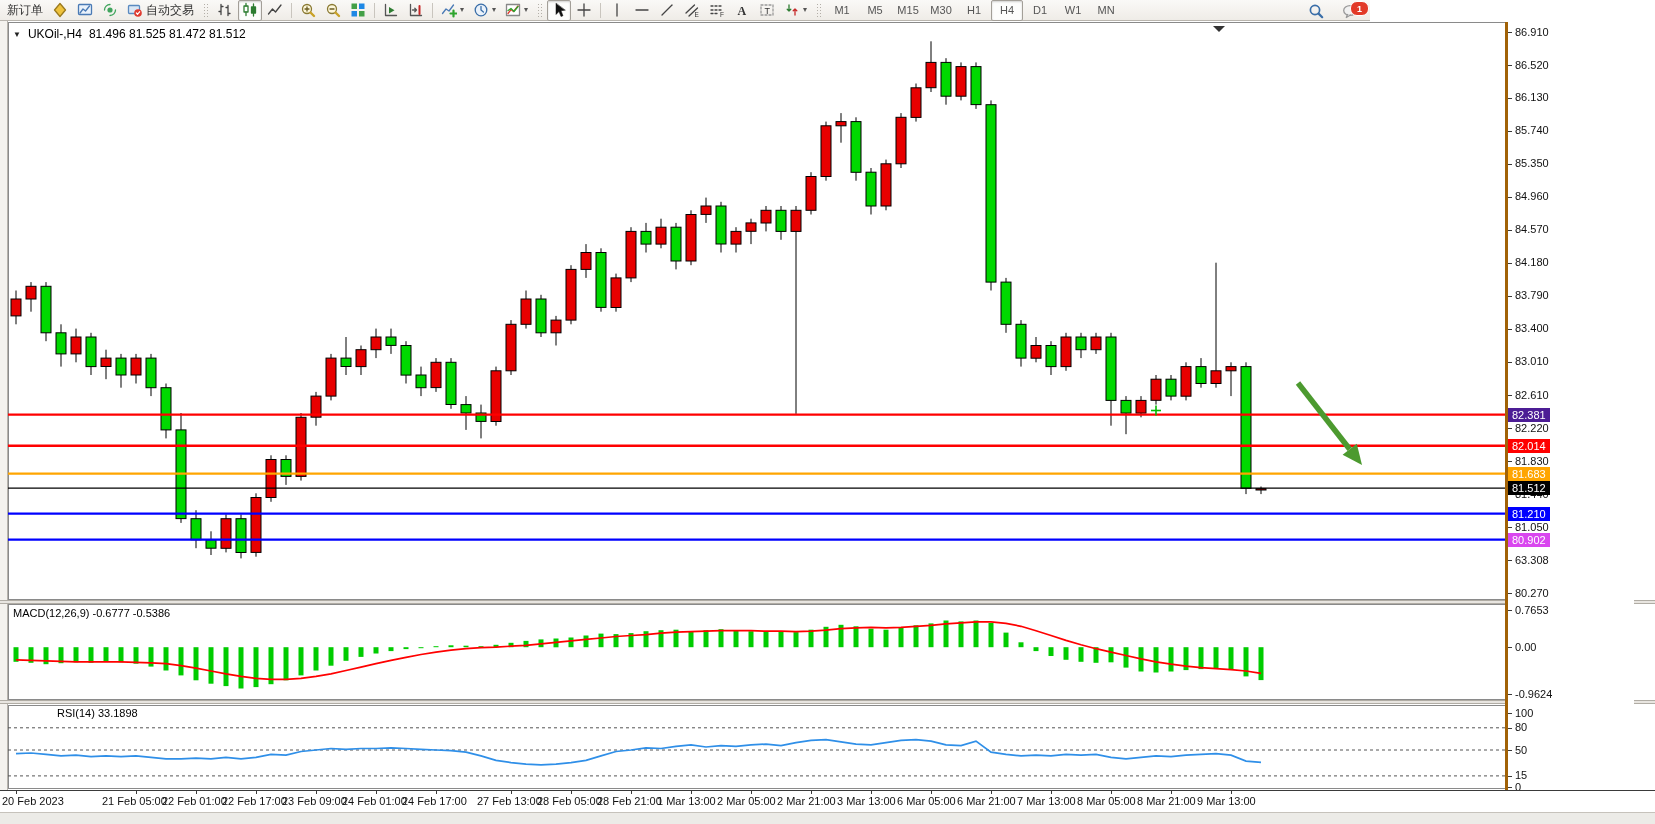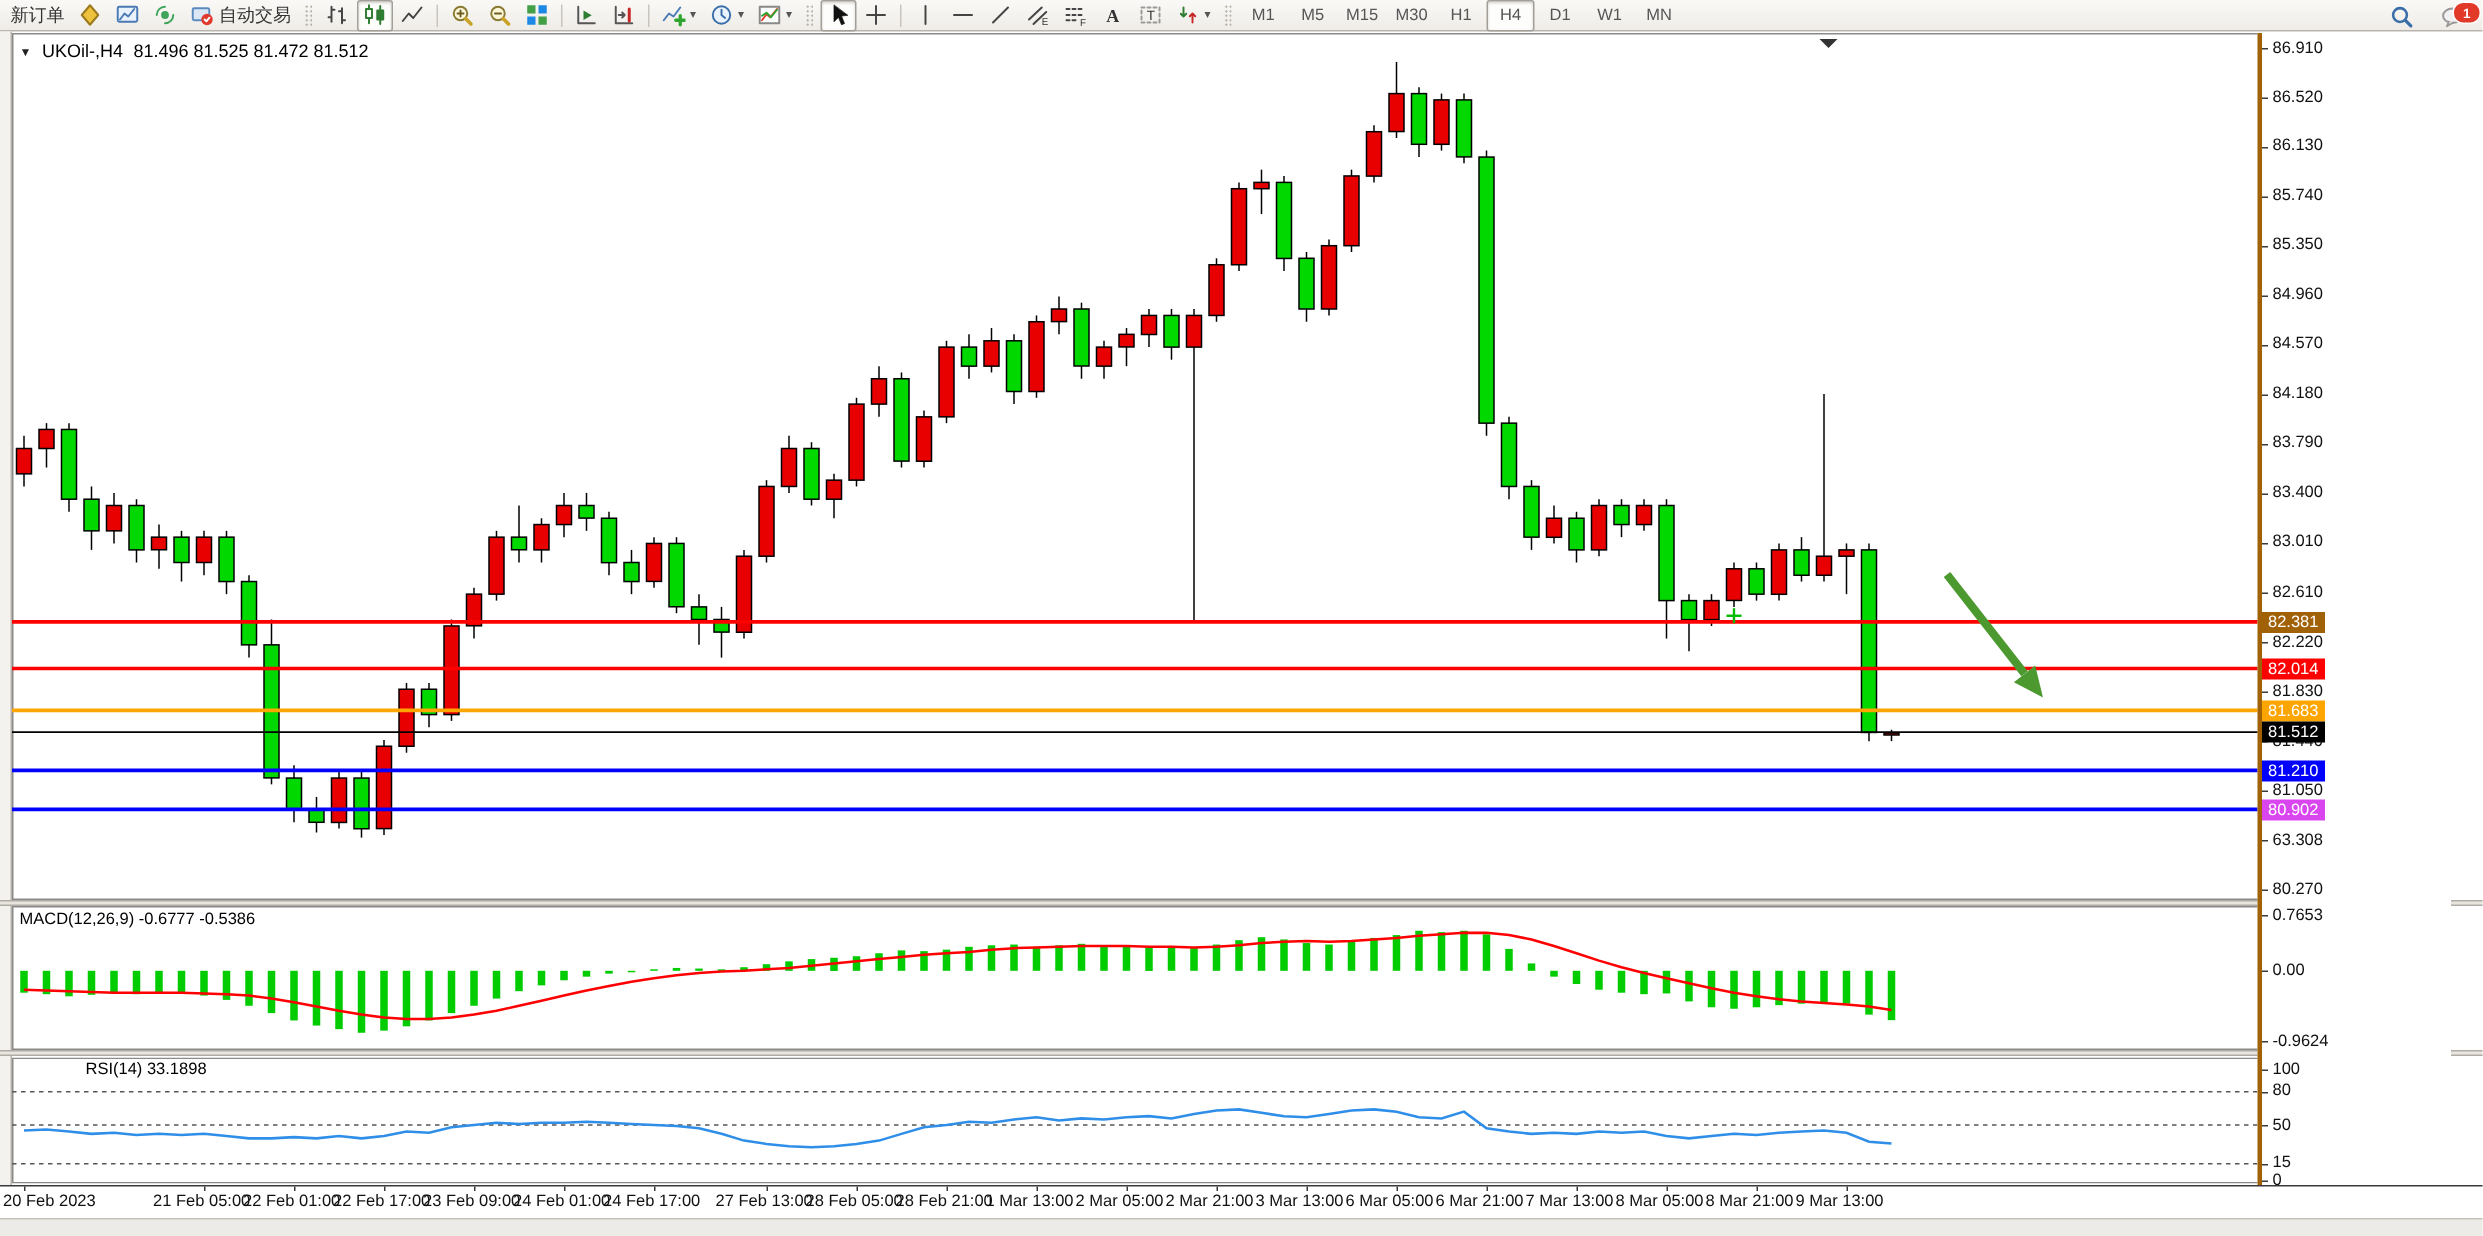--- a/index.html
+++ b/index.html
@@ -1,18 +1,18 @@
 <!DOCTYPE html>
 <html><head>
 <meta charset="utf-8">
 <style>
   html,body{margin:0;padding:0;}
   body{width:1655px;height:824px;position:relative;background:#fff;overflow:hidden;
        font-family:"Liberation Sans","DejaVu Sans",sans-serif;font-size:12px;color:#111;}
-  .toolbar{position:absolute;left:0;top:0;width:1655px;height:21px;
+  .toolbar{position:absolute;left:0;top:0;width:1370px;height:21px;
            background:linear-gradient(#faf9f7,#efece7);border-bottom:1px solid #b9b5ae;
            display:flex;padding:0 3px;gap:1px;box-sizing:border-box;}
   .tbtn{height:19px;display:inline-flex;align-items:center;gap:3px;padding:0 3px;
         border:1px solid transparent;border-radius:2px;font-size:12px;color:#333;cursor:default;}
   .tbtn.pressed{background:#fdfdfc;border-color:#a39f98;box-shadow:inset 0 1px 2px rgba(0,0,0,.18);}
   .tbtn svg{display:block;}
   .caret{font-size:8px;color:#555;line-height:1;}
   .sep{width:1px;height:15px;background:#c9c5be;margin:0 3px;}
   .grip{width:5px;height:15px;margin:0 4px;
         background-image:radial-gradient(#b3afa8 35%,transparent 36%);background-size:3px 3px;}
@@ -596,21 +596,21 @@
     <div class="axlabel" style="top: 684.5px;">100</div>
     <div class="axtick" style="top: 691px;"></div>
     <div class="axlabel" style="top: 699.3px;">80</div>
     <div class="axtick" style="top: 705.8px;"></div>
     <div class="axlabel" style="top: 721.5px;">50</div>
     <div class="axtick" style="top: 728px;"></div>
     <div class="axlabel" style="top: 747.4px;">15</div>
     <div class="axtick" style="top: 753.9px;"></div>
     <div class="axlabel" style="top: 758.5px;">0</div>
     <div class="axtick" style="top: 765px;"></div>
-    <div class="pricetag" style="top: 385.6px; background: #a16207;">82.381</div>
+    <div class="pricetag" style="top: 385.6px; background: #4c1d95;">82.381</div>
     <div class="pricetag" style="top: 416.7px; background: rgb(255, 0, 0);">82.014</div>
     <div class="pricetag" style="top: 444.6px; background: rgb(255, 165, 0);">81.683</div>
     <div class="pricetag" style="top: 459.1px; background: rgb(0, 0, 0);">81.512</div>
     <div class="pricetag" style="top: 484.6px; background: rgb(0, 0, 255);">81.210</div>
     <div class="pricetag" style="top: 510.6px; background: #d946ef;">80.902</div>
   </div>
 <div class="time-axis" id="time-axis">
     <div class="ttick" style="left: 16px;"></div>
     <div class="tlabel" style="left: 2px;">20 Feb 2023</div>
     <div class="ttick" style="left: 136px;"></div>

